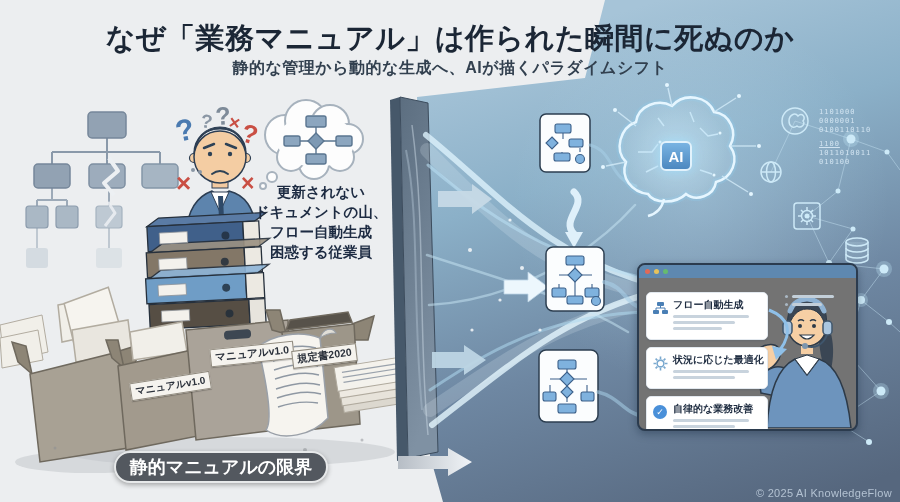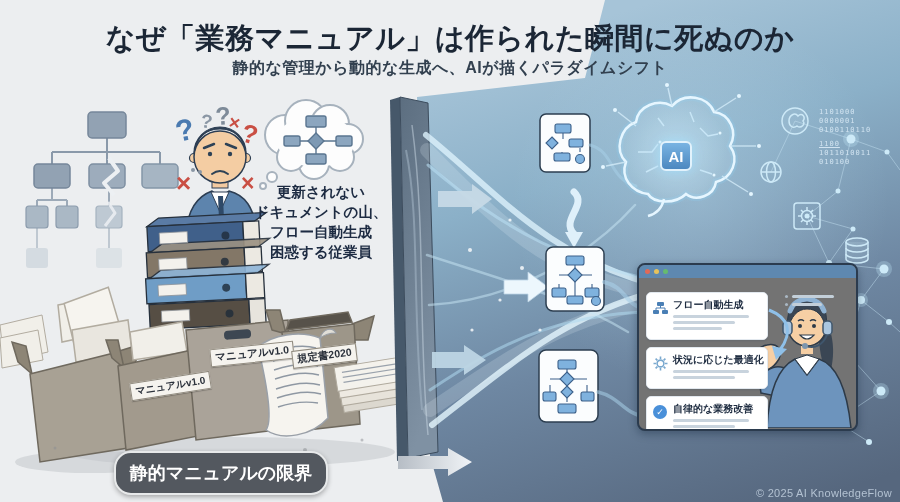--- a/index.html
+++ b/index.html
@@ -22,21 +22,21 @@
   .caption{
     left:243px;top:182px;width:156px;text-align:center;
     font-size:14.5px;font-weight:bold;color:#1d2b42;line-height:20px;
   }
   .box-label{
     background:#f5f3ee;border:1px solid #8f897d;color:#2b313b;
     font-size:10px;font-weight:bold;padding:1px 4px;white-space:nowrap;
     box-shadow:0 1px 1px rgba(0,0,0,.25);
   }
   .pill{
-    height:44px;border-radius:17px;color:#fff;font-weight:bold;
+    height:32px;border-radius:17px;color:#fff;font-weight:bold;
     display:flex;align-items:center;justify-content:center;
     box-shadow:0 2px 5px rgba(0,0,0,.3);white-space:nowrap;
   }
   .pill-left{left:114px;top:451px;width:214px;background:#53585f;border:2px solid #e7e9ea;font-size:18px;}
   .pill-right{left:563px;top:449px;width:238px;background:#3b4e65;border:2px solid #d3e3ef;font-size:16.5px;}
   .ai-chip{
     left:660px;top:141px;width:32px;height:30px;border-radius:6px;
     background:linear-gradient(180deg,#79b3e2,#4c88c0);
     border:2px solid #e2f2fc;color:#fff;font-size:15px;font-weight:bold;
     display:flex;align-items:center;justify-content:center;

